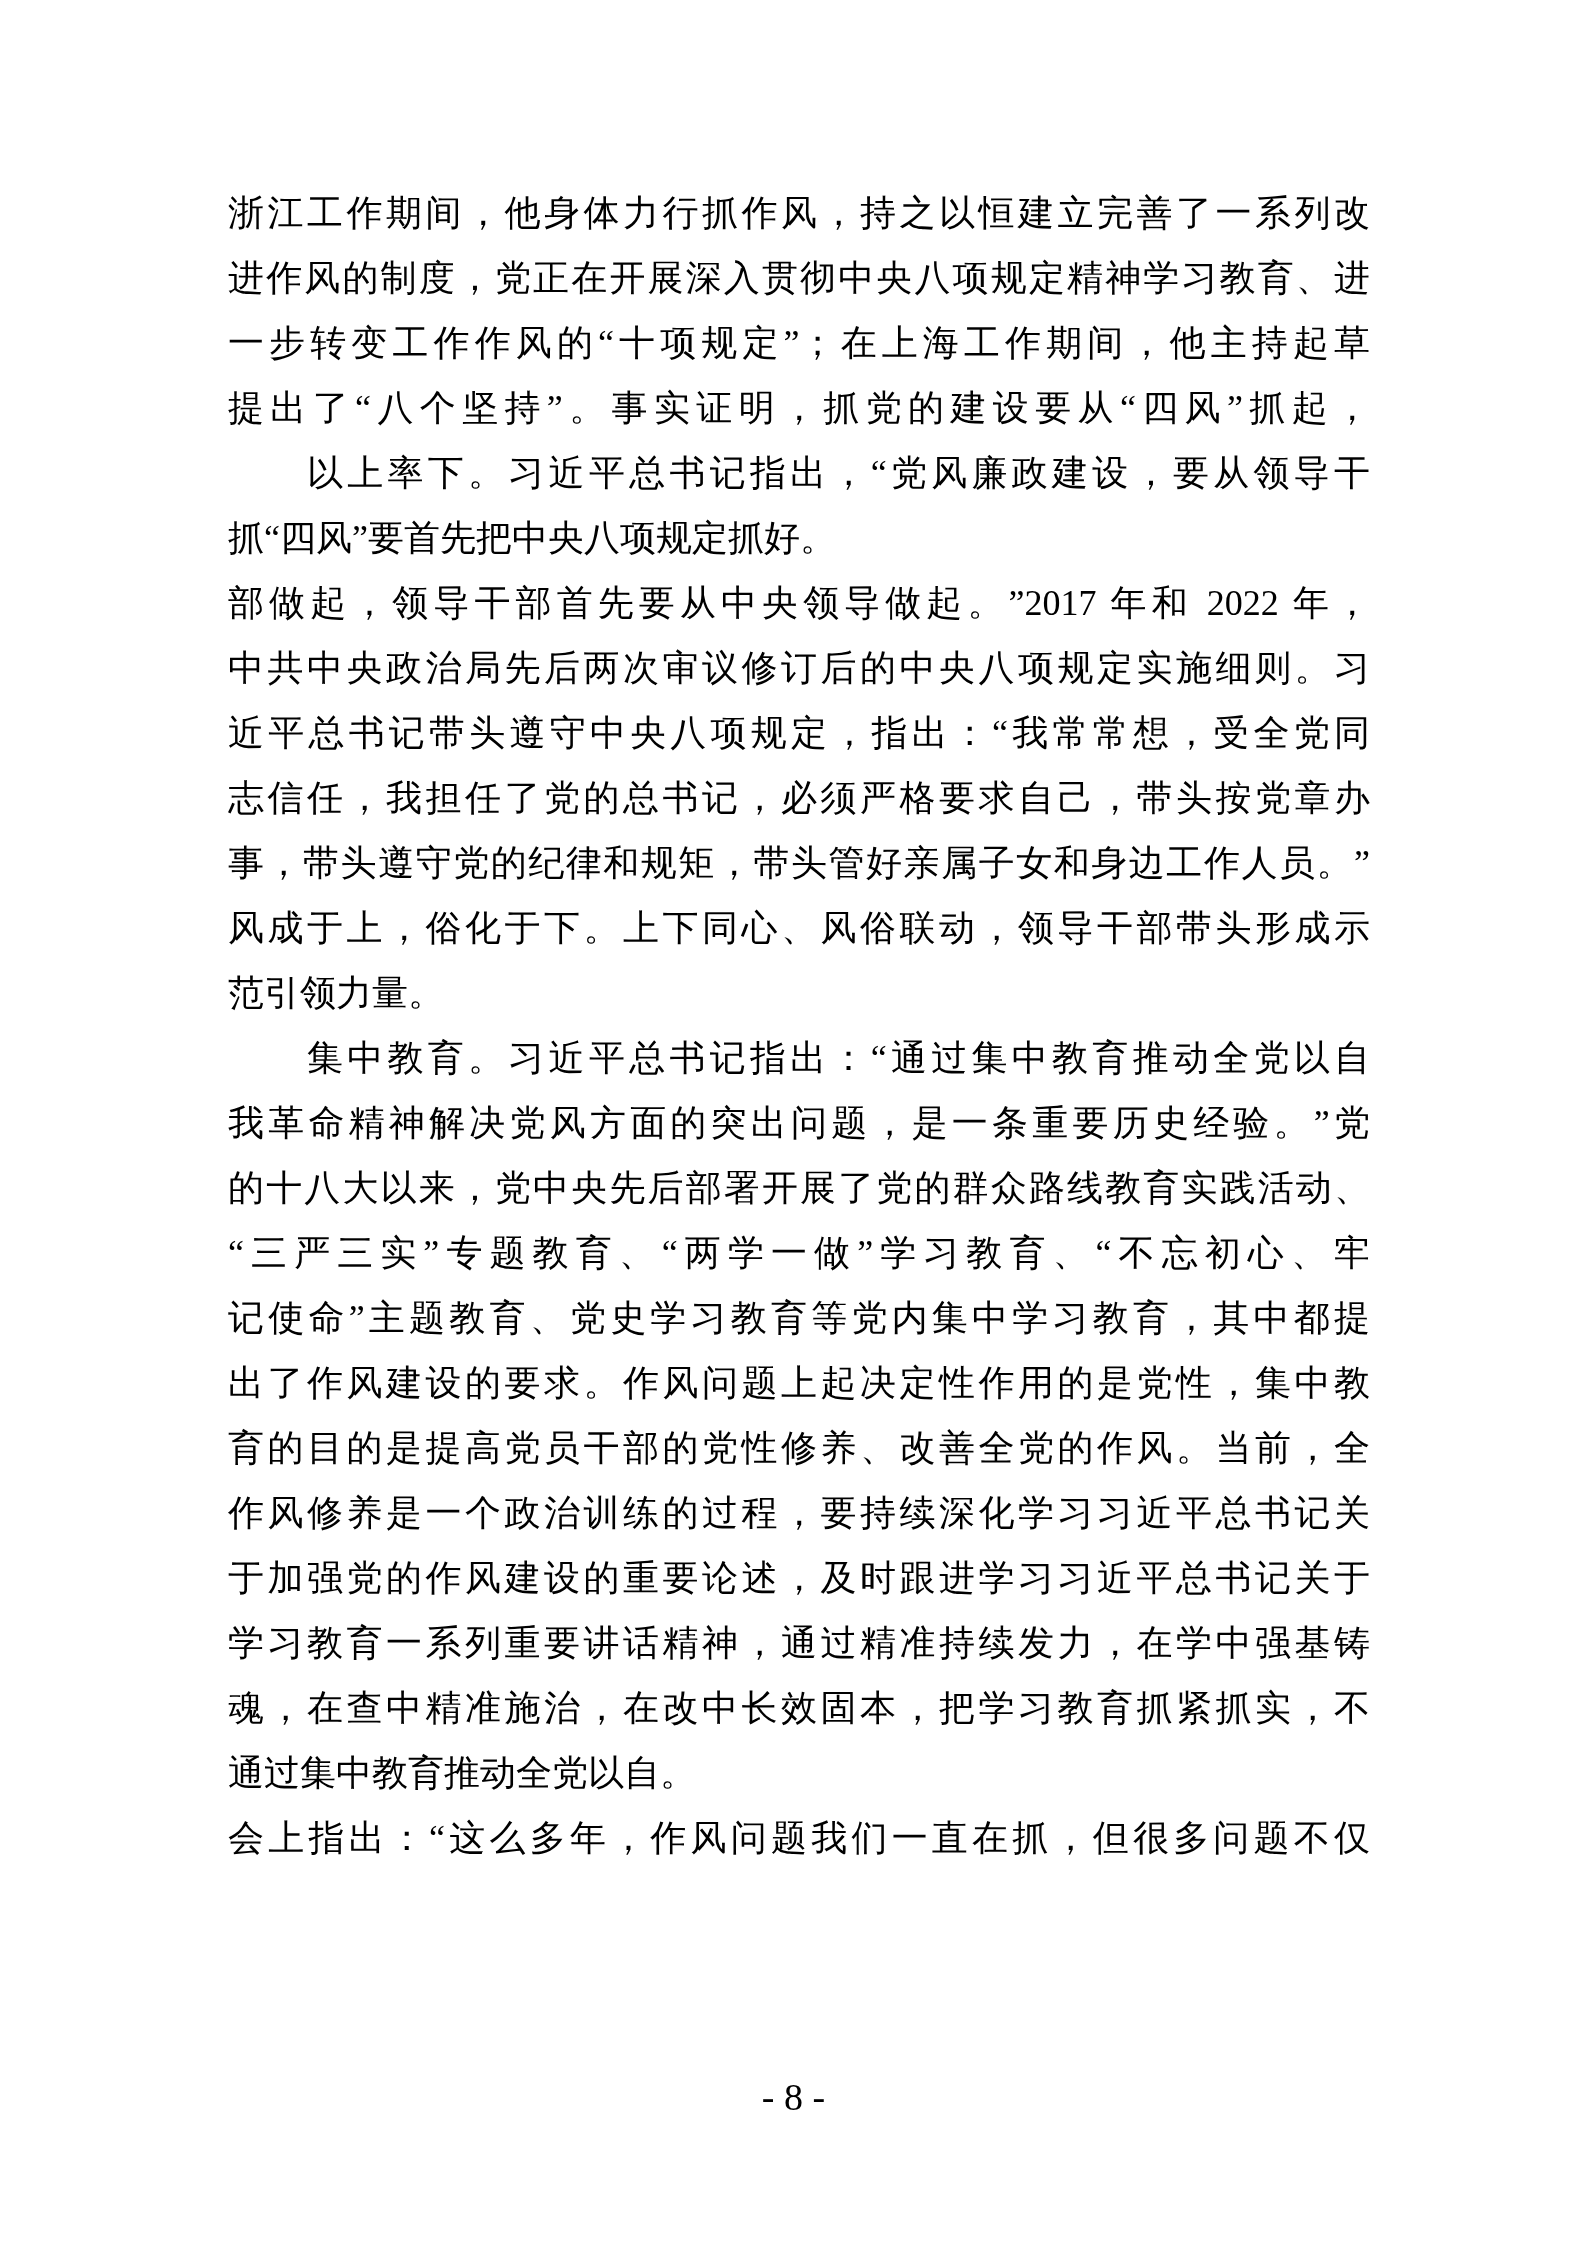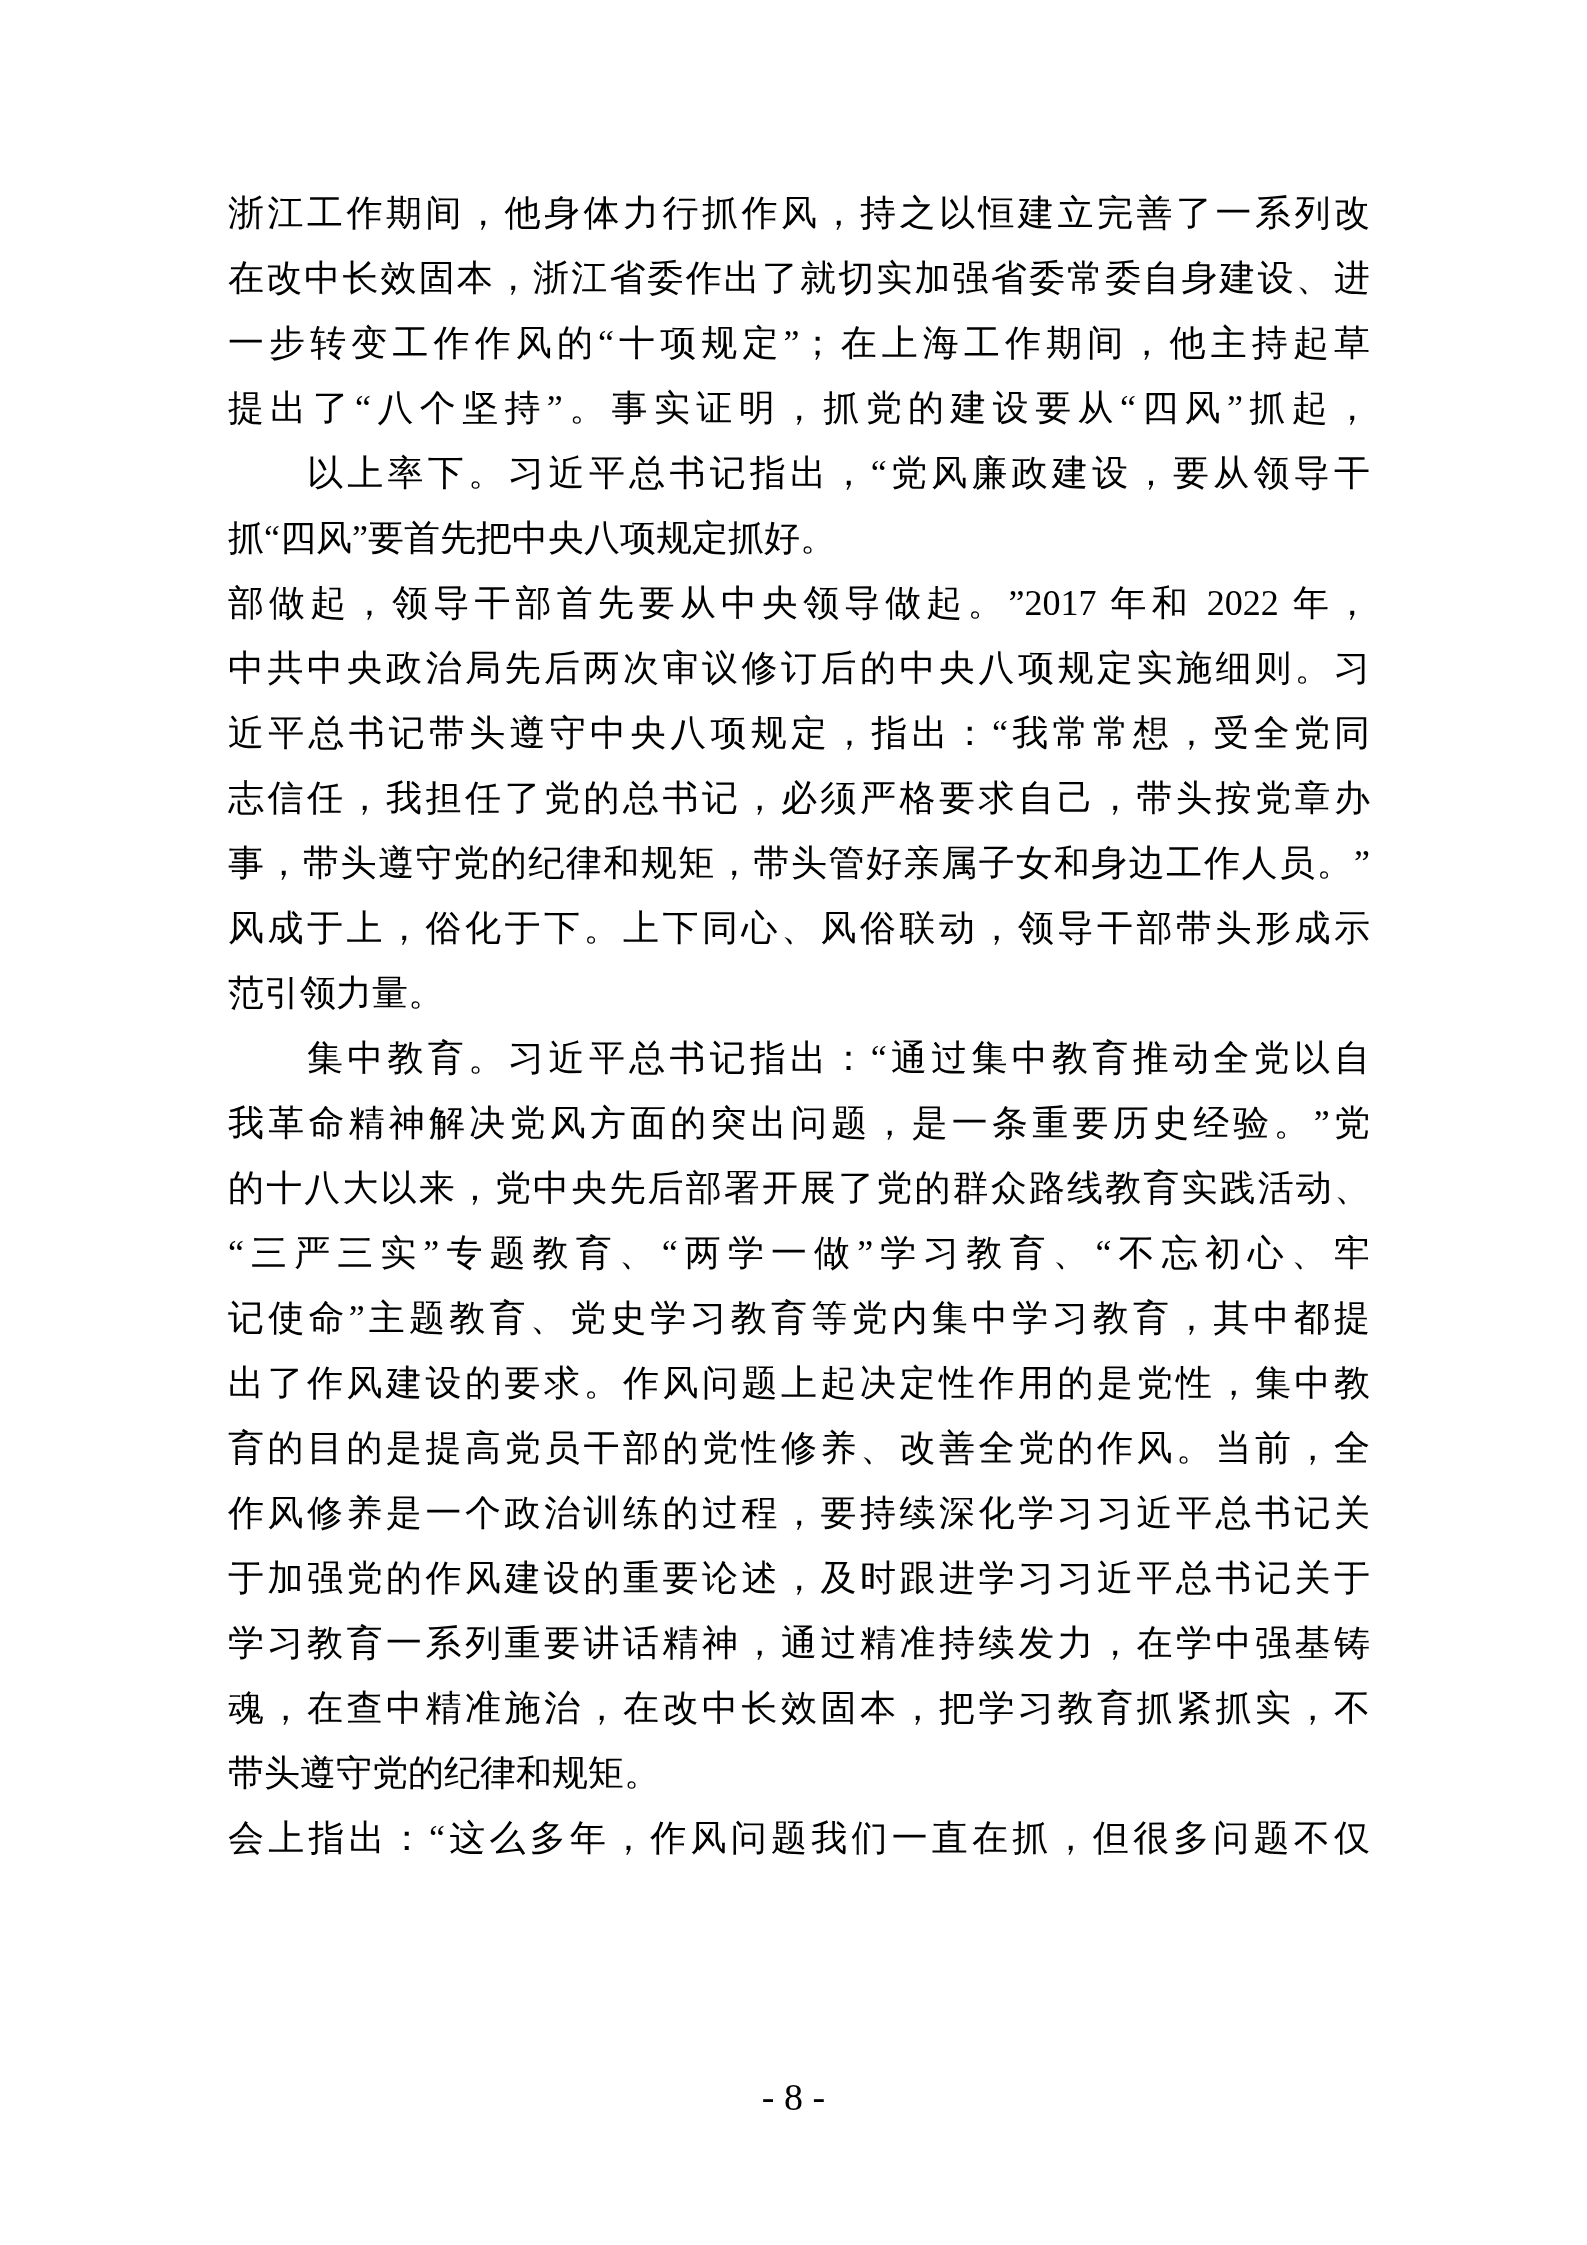--- a/index.html
+++ b/index.html
@@ -52,21 +52,21 @@
     font-size: 38px;
     color: #000000;
   }
 </style>
 </head>
 <body>
 
 <div class="page">
   <div class="text-block">
       <div class="line j">浙江工作期间，他身体力行抓作风，持之以恒建立完善了一系列改</div>
-      <div class="line j">在改中长效固本，浙江省委作出了就切实加强省委常委自身建设、进</div>
+      <div class="line j">进作风的制度，党正在开展深入贯彻中央八项规定精神学习教育、进</div>
       <div class="line j">一步转变工作作风的“十项规定”；在上海工作期间，他主持起草</div>
       <div class="line j">提出了“八个坚持”。事实证明，抓党的建设要从“四风”抓起，</div>
       <div class="line j ind">以上率下。习近平总书记指出，“党风廉政建设，要从领导干</div>
       <div class="line">抓“四风”要首先把中央八项规定抓好。</div>
       <div class="line j">部做起，领导干部首先要从中央领导做起。”2017 年和 2022 年，</div>
       <div class="line j">中共中央政治局先后两次审议修订后的中央八项规定实施细则。习</div>
       <div class="line j">近平总书记带头遵守中央八项规定，指出：“我常常想，受全党同</div>
       <div class="line j">志信任，我担任了党的总书记，必须严格要求自己，带头按党章办</div>
       <div class="line j">事，带头遵守党的纪律和规矩，带头管好亲属子女和身边工作人员。”</div>
       <div class="line j">风成于上，俗化于下。上下同心、风俗联动，领导干部带头形成示</div>
@@ -75,17 +75,17 @@
       <div class="line j">我革命精神解决党风方面的突出问题，是一条重要历史经验。”党</div>
       <div class="line j">的十八大以来，党中央先后部署开展了党的群众路线教育实践活动、</div>
       <div class="line j">“三严三实”专题教育、“两学一做”学习教育、“不忘初心、牢</div>
       <div class="line j">记使命”主题教育、党史学习教育等党内集中学习教育，其中都提</div>
       <div class="line j">出了作风建设的要求。作风问题上起决定性作用的是党性，集中教</div>
       <div class="line j">育的目的是提高党员干部的党性修养、改善全党的作风。当前，全</div>
       <div class="line j">作风修养是一个政治训练的过程，要持续深化学习习近平总书记关</div>
       <div class="line j">于加强党的作风建设的重要论述，及时跟进学习习近平总书记关于</div>
       <div class="line j">学习教育一系列重要讲话精神，通过精准持续发力，在学中强基铸</div>
       <div class="line j">魂，在查中精准施治，在改中长效固本，把学习教育抓紧抓实，不</div>
-      <div class="line">带头遵守党的纪律和规矩。</div>
+      <div class="line">通过集中教育推动全党以自。</div>
       <div class="line j">会上指出：“这么多年，作风问题我们一直在抓，但很多问题不仅</div>
     </div>
   <div class="footer">- 8 -</div>
 </div>
 
 </body></html>

